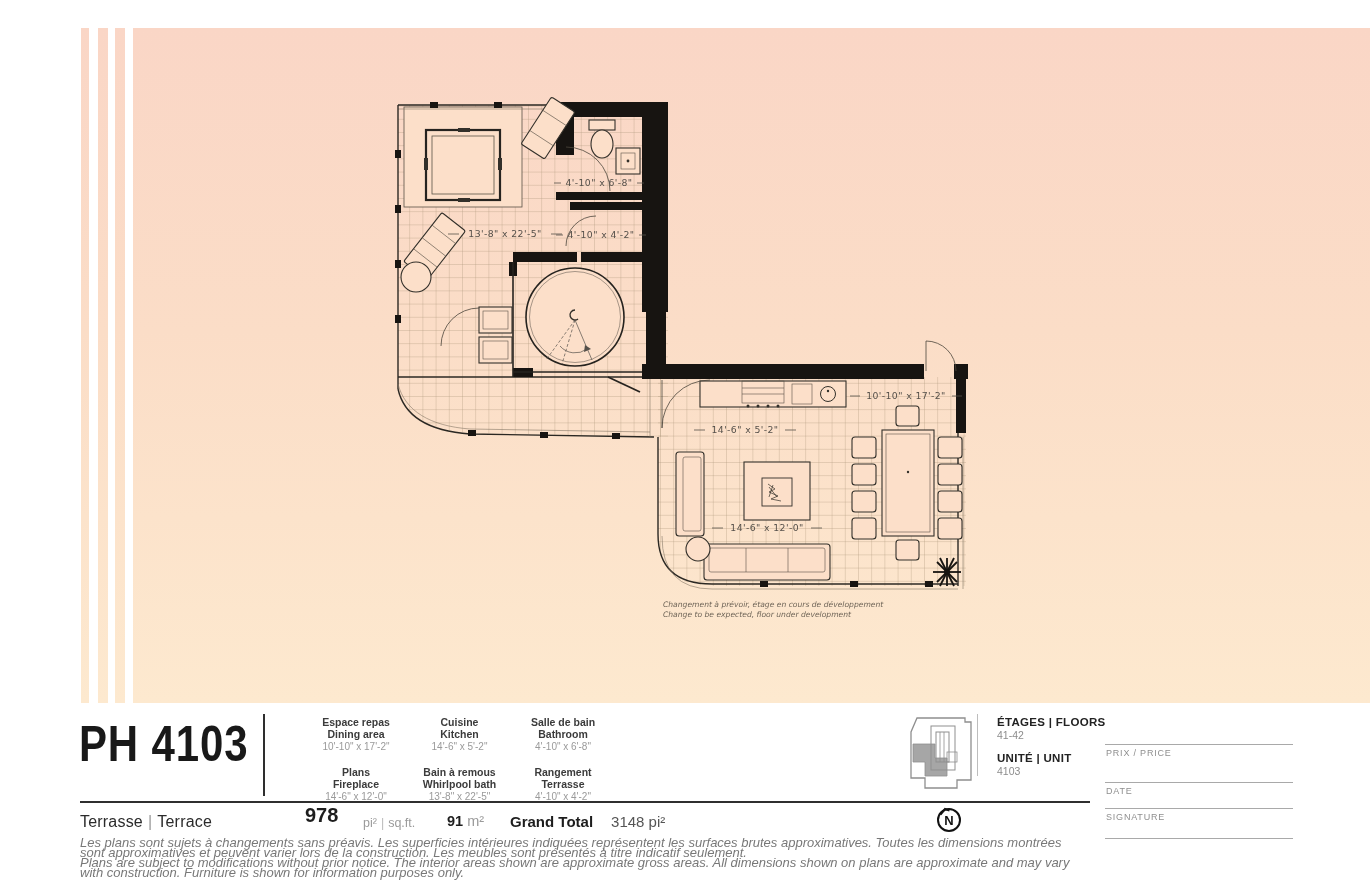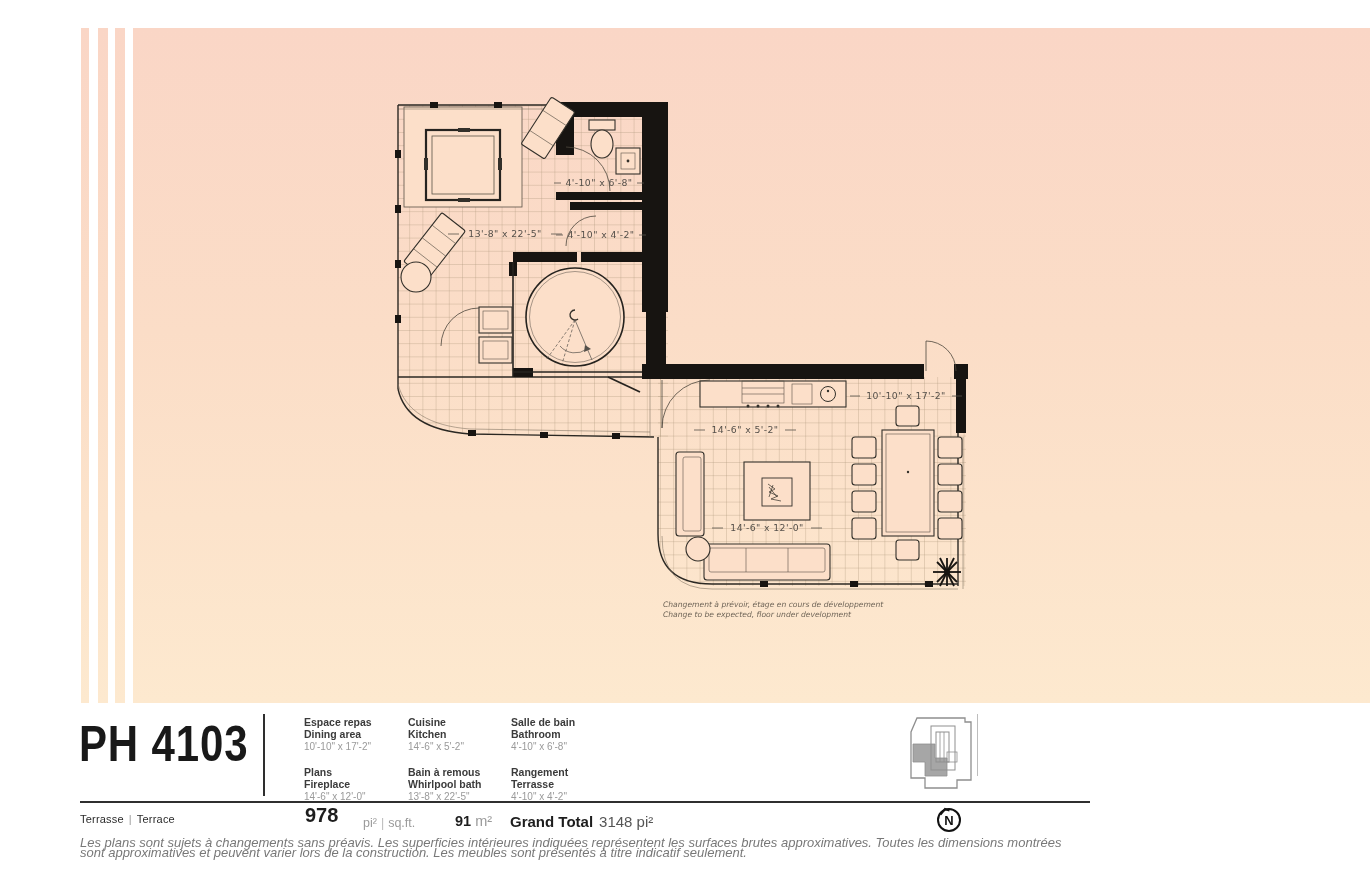--- a/index.html
+++ b/index.html
@@ -27,48 +27,48 @@
   .dim-tick{stroke:#55504a;stroke-width:.8;}
   .plan-note{font-family:"DejaVu Sans",sans-serif;font-style:italic;font-size:7.6px;fill:#6f6558;}
 
   
   .title{position:absolute;left:79px;top:715px;font-size:50px;font-weight:800;color:#191919;
     letter-spacing:1px;transform:scaleX(.84);transform-origin:left top;white-space:nowrap;}
   .divider-dark{position:absolute;left:263px;top:714px;width:2px;height:82px;background:#2e2e2e;}
   .divider-light{position:absolute;left:977px;top:714px;width:1px;height:62px;background:#bdbdbd;}
 
   .legend{position:absolute;left:304px;top:716px;width:320px;display:grid;
-    grid-template-columns:104px 103px 104px;grid-row-gap:13px;}
+    grid-template-columns:104px 103px 104px;grid-row-gap:13px;text-align:center;}
   .legend-item{line-height:12px;}
   .legend-item .nm{font-size:10.5px;font-weight:700;color:#3b3b3b;}
   .legend-item .dm{font-size:10px;color:#9a9a9a;margin-top:1px;}
 
   .keyplan{position:absolute;left:903px;top:712px;width:76px;height:82px;}
 
   .details{position:absolute;left:997px;top:716px;width:110px;line-height:13px;}
   .details .lbl{font-size:11.5px;font-weight:800;color:#222;letter-spacing:.3px;}
   .details .val{font-size:10.5px;color:#8c8c8c;margin-bottom:10px;}
 
   .fields{position:absolute;left:1105px;top:744px;width:188px;}
   .field-line{height:1px;background:#a9a9a9;}
   .field-label{font-size:9px;color:#8f8f8f;letter-spacing:.8px;padding:3px 0 0 1px;}
   .fl2{margin-top:24px;} .fl3{margin-top:12px;} .fl4{margin-top:16px;}
 
   .rule-main{position:absolute;left:80px;top:801px;width:1010px;height:2px;background:#2f2f2f;}
 
   .metrics{position:absolute;left:80px;top:808px;width:1010px;height:28px;}
-  .m-terrace{position:absolute;left:0;top:5px;font-size:11px;color:#2b2b2b;letter-spacing:.2px;}
+  .m-terrace{position:absolute;left:0;top:5px;font-size:16px;color:#2b2b2b;letter-spacing:.2px;}
   .m-terrace .pipe{color:#9a9a9a;padding:0 5px;}
   .m-big{position:absolute;left:225px;top:-4px;font-size:20px;font-weight:800;color:#1d1d1d;}
   .m-unit{position:absolute;left:283px;top:8px;font-size:12.5px;color:#9a9a9a;text-align:center;}
   .m-unit .pipe{padding:0 4px;color:#bbb;}
-  .m-m2{position:absolute;left:367px;top:5px;font-size:14.5px;color:#9a9a9a;margin-left:8px;}
+  .m-m2{position:absolute;left:367px;top:5px;font-size:14.5px;color:#9a9a9a;}
   .m-m2 b{color:#1d1d1d;font-weight:800;}
   .m-grand{position:absolute;left:430px;top:5px;font-size:15px;color:#555;}
-  .m-grand b{color:#1d1d1d;font-weight:800;margin-right:6px;}
+  .m-grand b{color:#1d1d1d;font-weight:800;margin-right:18px;}
   .compass{position:absolute;left:855px;top:-2px;width:28px;height:28px;}
 
   .fineprint{position:absolute;left:80px;top:838px;width:1000px;font-size:13px;color:#787878;line-height:10px;font-style:italic;}
 </style>
 </head>
 <body>
 
 <div class="page">
 
   <div class="stripe s1"></div>
@@ -315,21 +315,36 @@
     <path d="M10,32 H32 V46 H44 V64 H22 V50 H10 Z" fill="#a6a6a6" stroke="#8f8f8f" stroke-width="0.8"></path>
     <rect x="28" y="14" width="24" height="44" fill="none" stroke="#8f8f8f" stroke-width="1"></rect>
     <rect x="33" y="20" width="13" height="30" fill="none" stroke="#8f8f8f" stroke-width="1"></rect>
     <line x1="37" y1="20" x2="37" y2="50" stroke="#8f8f8f" stroke-width="0.8"></line>
     <line x1="41" y1="20" x2="41" y2="50" stroke="#8f8f8f" stroke-width="0.8"></line>
     <rect x="44" y="40" width="10" height="10" fill="none" stroke="#8f8f8f" stroke-width="0.8"></rect>
   </svg>
 
   <div class="divider-light"></div>
 
-
+  <div class="details">
+    <div class="lbl">ÉTAGES | FLOORS</div>
+    <div class="val">41-42</div>
+    <div class="lbl">UNITÉ | UNIT</div>
+    <div class="val">4103</div>
+  </div>
+
+  <div class="fields">
+    <div class="field-line"></div>
+    <div class="field-label">PRIX / PRICE</div>
+    <div class="field-line fl2"></div>
+    <div class="field-label">DATE</div>
+    <div class="field-line fl3"></div>
+    <div class="field-label">SIGNATURE</div>
+    <div class="field-line fl4"></div>
+  </div>
 
   <div class="rule-main"></div>
 
   <div class="metrics">
     <div class="m-terrace">
       <span>Terrasse</span><span class="pipe">|</span><span>Terrace</span>
     </div>
     <div class="m-big">978</div>
     <div class="m-unit">
       <span>pi²</span><span class="pipe">|</span><span>sq.ft.</span>
@@ -342,15 +357,16 @@
     </div>
     <svg class="compass" viewBox="0 0 28 28">
       <circle cx="14" cy="14" r="11" fill="none" stroke="#111" stroke-width="2"></circle>
       <path d="M5.5,8.5 L10,3 L14.5,4.5" fill="none" stroke="#111" stroke-width="2"></path>
       <text x="14" y="19" text-anchor="middle" font-size="13" font-weight="800" font-family="Liberation Sans, sans-serif" fill="#111">N</text>
     </svg>
   </div>
 
   <div class="fineprint">
     <div>Les plans sont sujets à changements sans préavis. Les superficies intérieures indiquées représentent les surfaces brutes approximatives. Toutes les dimensions montrées sont approximatives et peuvent varier lors de la construction. Les meubles sont présentés à titre indicatif seulement.</div>
+    <div>Plans are subject to modifications without prior notice. The interior areas shown are approximate gross areas. All dimensions shown on plans are approximate and may vary with construction. Furniture is shown for information purposes only.</div>
   </div>
 
 </div>
 
 </body></html>

